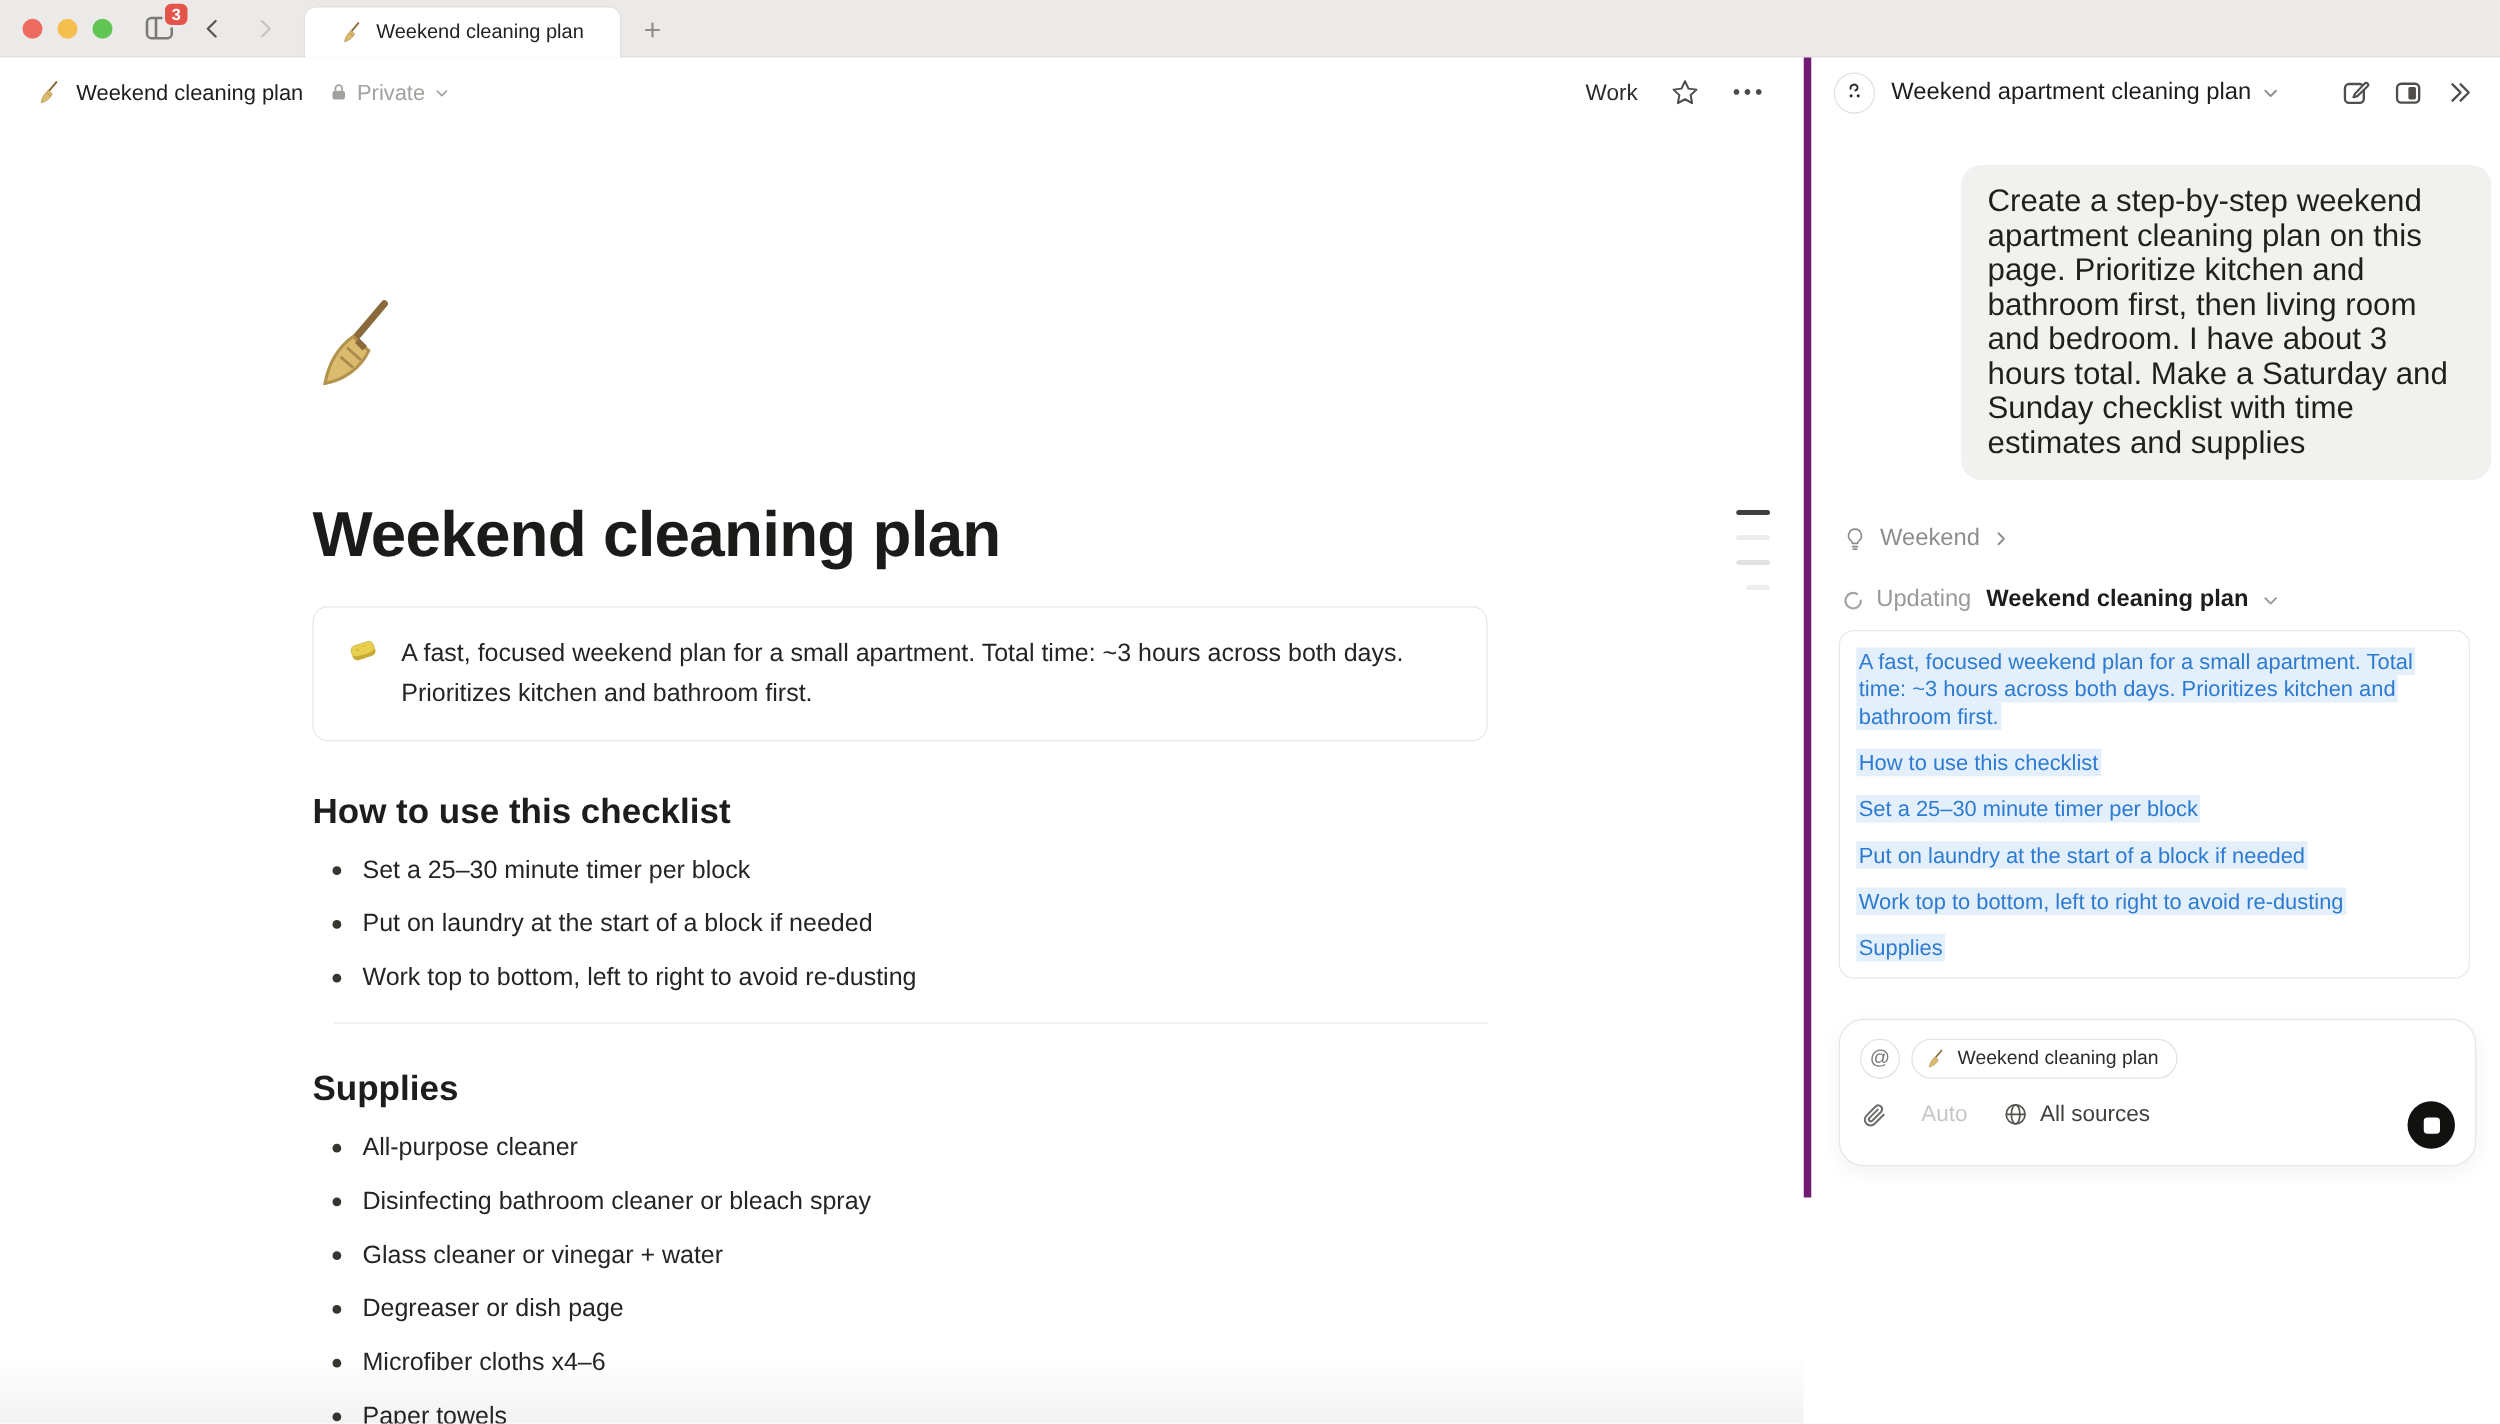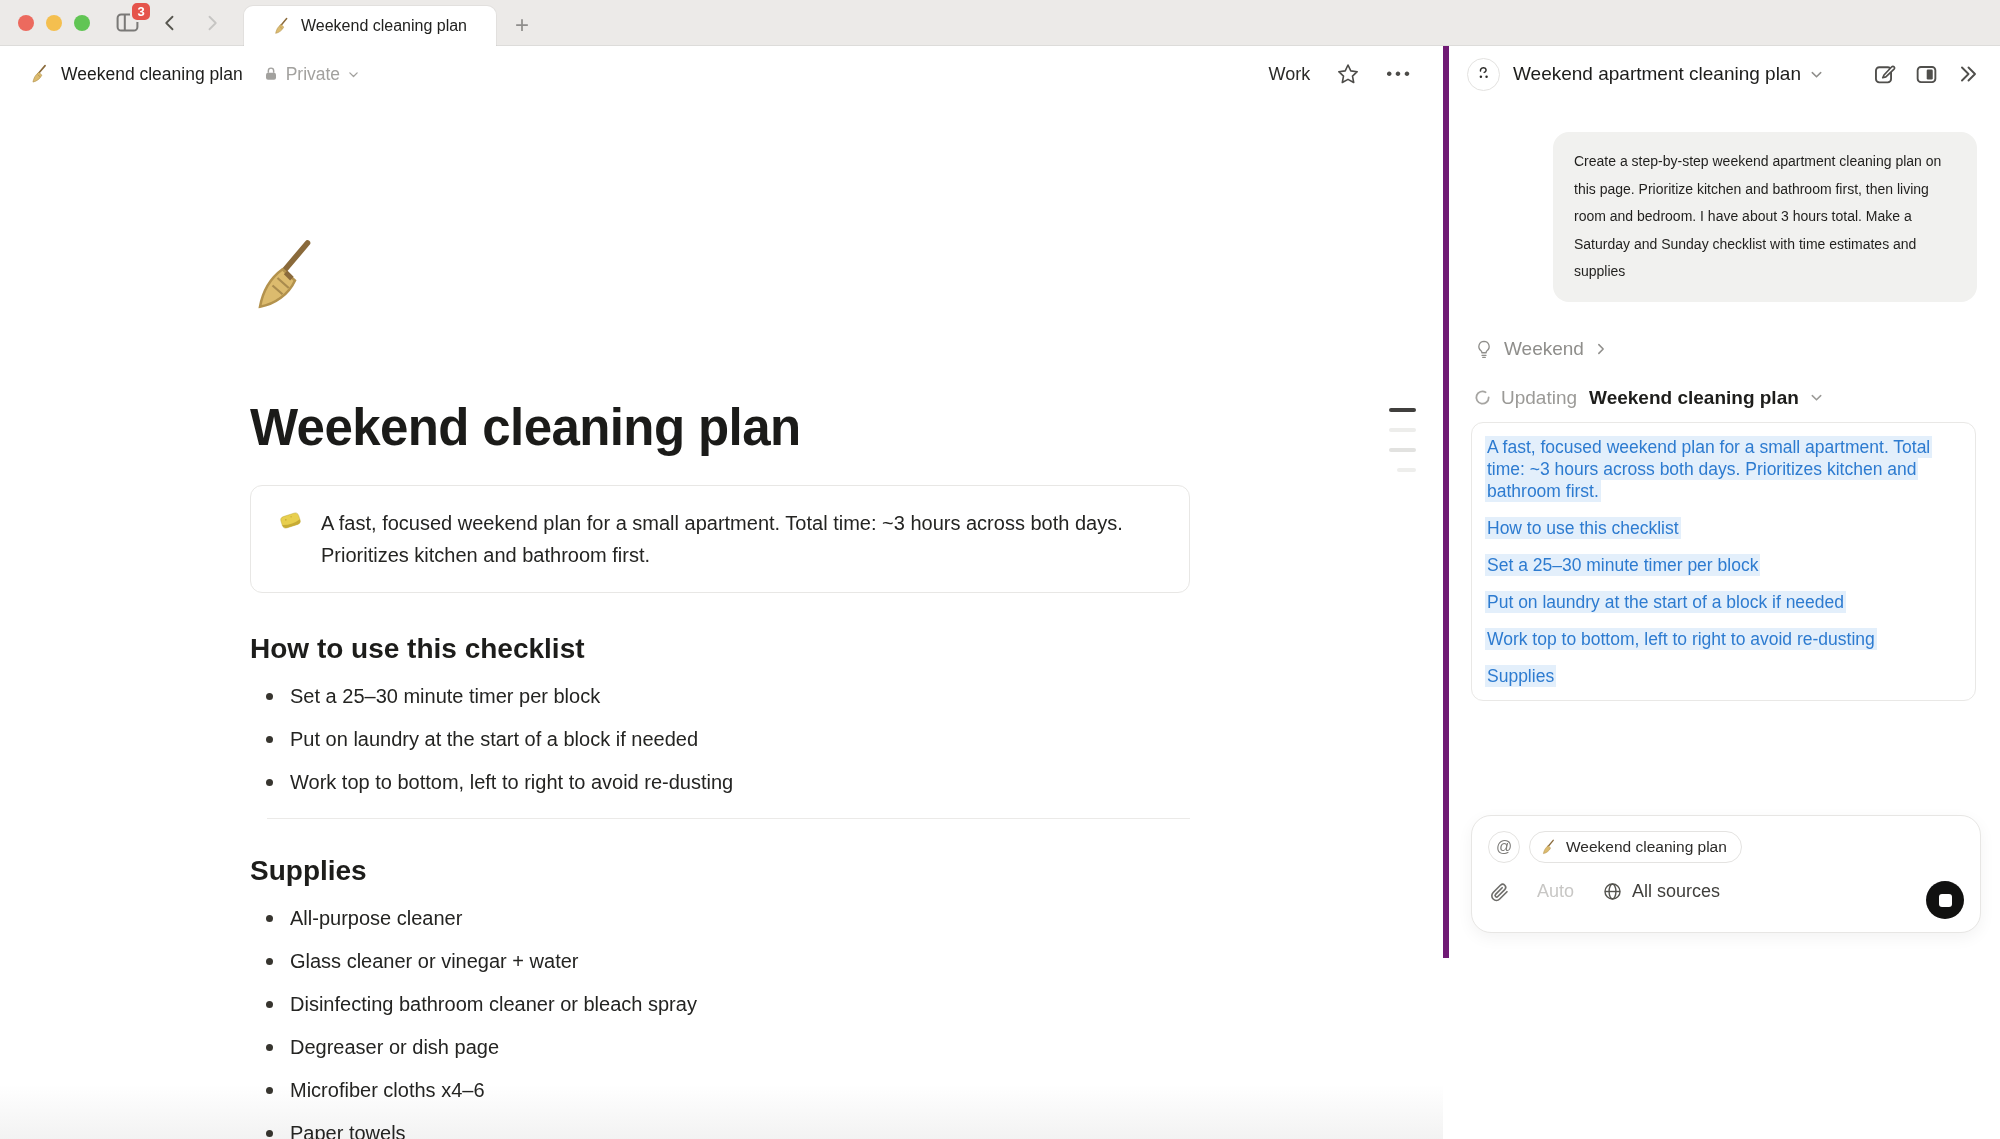--- a/index.html
+++ b/index.html
@@ -52,21 +52,21 @@
   .sidebar { position:absolute; left:1443px; top:46px; width:557px; height:912px; background:#fff; border-left:6px solid #701a75; }
   .ai-header { height:56px; display:flex; align-items:center; padding:0 20px 0 18px; }
   .ai-face { width:33px; height:33px; border-radius:50%; border:1px solid #e3e2e0; display:flex; align-items:center; justify-content:center; background:#fff; }
   .ai-title { margin-left:13px; font-size:19px; color:#1d1d1b; }
   .ai-header .chev { margin-left:8px; }
   .ai-header-actions { margin-left:auto; display:flex; align-items:center; gap:17px; }
 
   .date-row { margin-top:51px; text-align:center; font-size:15px; color:#a6a5a2; font-weight:500; }
   .date-row span { margin:0 3px; }
 
-  .bubble { margin:30px 23px 0 auto; width:424px; background:#f1f1ef; border-radius:16px; padding:16px 21px; font-size:14px; line-height:27.5px; color:#201f1d; }
+  .bubble { margin:30px 7px 0 auto; width:424px; background:#f1f1ef; border-radius:16px; padding:16px 21px; font-size:25px; line-height:27.5px; color:#201f1d; }
 
   .thought-row { margin:36px 0 0 25px; display:flex; align-items:center; gap:10px; color:#8f8e8b; }
   .thought-label { font-size:19px; color:#8f8e8b; }
 
   .updating-row { margin:27px 0 0 25px; display:flex; align-items:center; gap:10px; }
   .updating-label { font-size:19px; color:#9b9a97; }
   .updating-target { font-size:19px; font-weight:600; color:#1d1d1b; margin-left:2px; }
 
   .diff-card { margin:13px 24px 0 22px; border:1px solid #e9e8e6; border-radius:12px; padding:11px 13px 13px 13px; }
   .diff-line { font-size:17.5px; line-height:22px; margin-top:15px; }
@@ -202,22 +202,22 @@
       <div class="bitem">Set a 25–30 minute timer per block</div>
       <div class="bitem">Put on laundry at the start of a block if needed</div>
       <div class="bitem">Work top to bottom, left to right to avoid re-dusting</div>
     </div>
 
     <div class="divider"></div>
 
     <div class="h2 section2">Supplies</div>
     <div class="blist">
       <div class="bitem">All-purpose cleaner</div>
+      <div class="bitem">Disinfecting bathroom cleaner or bleach spray</div>
       <div class="bitem">Glass cleaner or vinegar + water</div>
-      <div class="bitem">Disinfecting bathroom cleaner or bleach spray</div>
       <div class="bitem">Degreaser or dish page</div>
       <div class="bitem">Microfiber cloths x4–6</div>
       <div class="bitem">Paper towels</div>
     </div>
   </div>
 
   <div class="stream-ind">
     <div class="sbar b1"></div>
     <div class="sbar b2"></div>
     <div class="sbar b3"></div>

